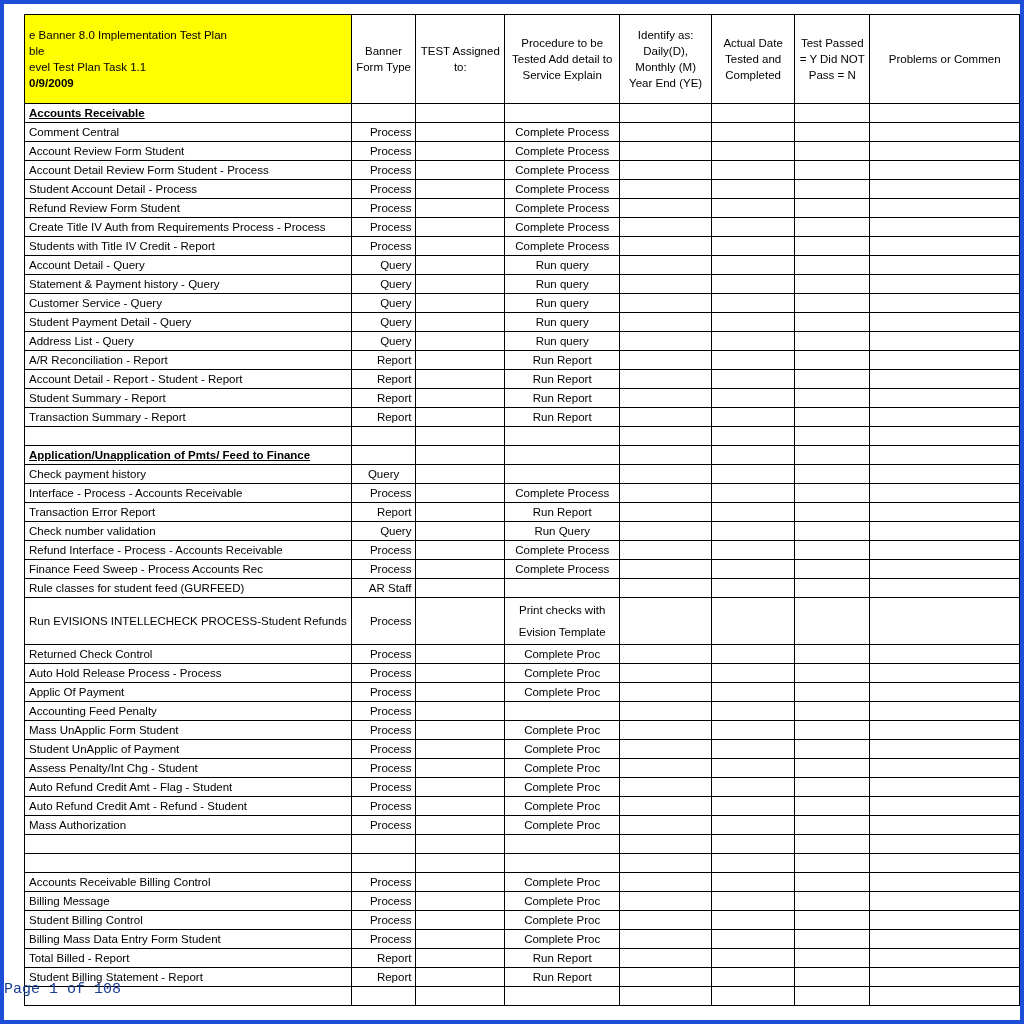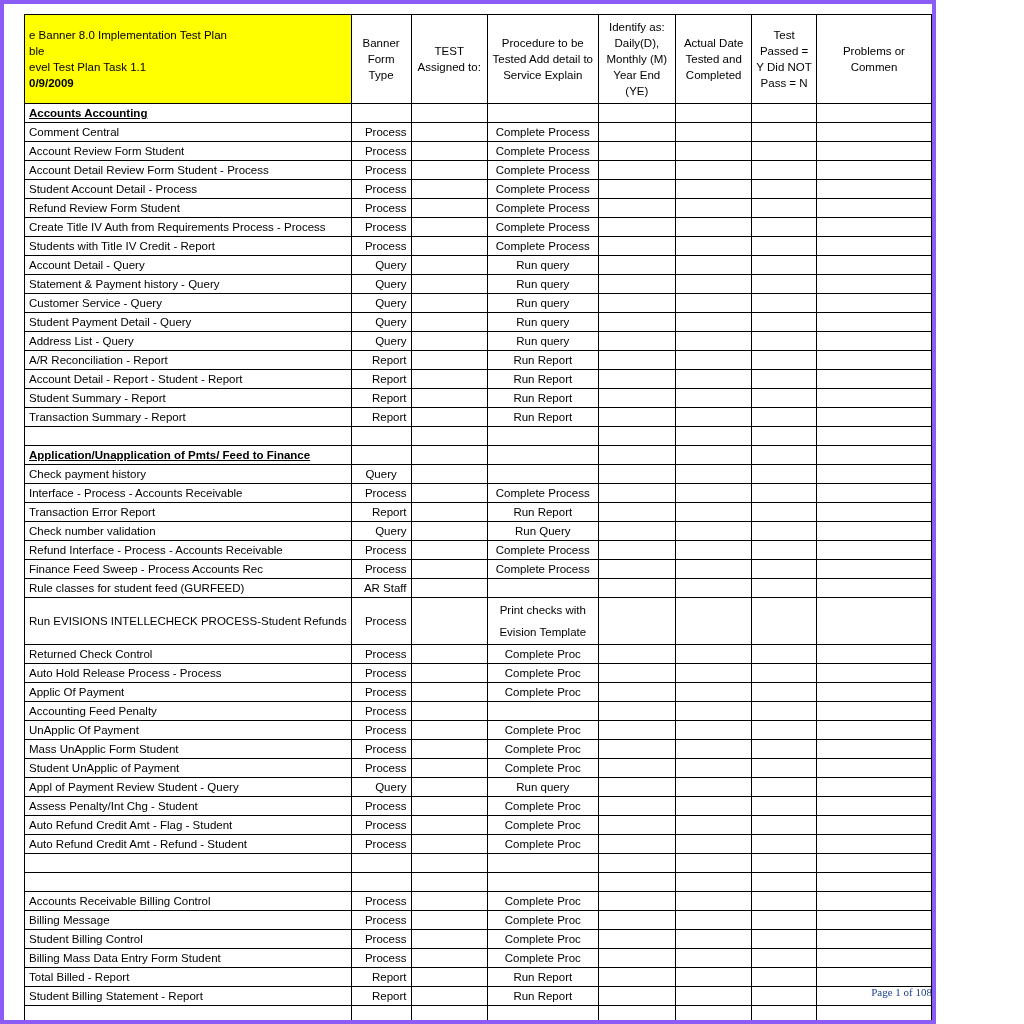--- a/index.html
+++ b/index.html
@@ -1,32 +1,32 @@
 <!DOCTYPE html>
 <html><head>
 <meta charset="utf-8">
 <style>
   html,body{margin:0;padding:0;width:1024px;height:1024px;background:#fff;font-family:Arial,Helvetica,sans-serif;}
-  .outer{box-sizing:border-box;border:4px solid #8b5cf6;width:936px;height:1024px;overflow:hidden;position:relative;}
+  .outer{box-sizing:border-box;border:4px solid #1d4ed8;width:1024px;height:1024px;overflow:hidden;position:relative;}
   .sheet{position:absolute;left:20px;top:10px;}
   table{border-collapse:collapse;table-layout:fixed;}
   td,th{border:1px solid #000;padding:1px 4px;font-size:11.5px;line-height:16px;vertical-align:middle;white-space:nowrap;overflow:hidden;}
   th{font-weight:normal;text-align:center;height:86px;vertical-align:middle;white-space:normal;}
   .hdr-block{background:#ffff00;text-align:left;font-weight:normal;}
   .sect{font-weight:bold;text-decoration:underline;}
   .blank td{height:16px;}
   .c0{width:313px;text-align:left;}
   .c1{width:60px;text-align:right;}
   .c2{width:90px;text-align:center;}
   .c3{width:110px;text-align:center;}
   .c4{width:95px;text-align:center;}
   .c5{width:80px;text-align:center;}
   .c6{width:75px;text-align:center;}
   .c7{width:170px;text-align:left;}
-  .footer{position:absolute;left:0;right:0;bottom:22px;text-align:right;font-size:11px;color:#1b3f93;font-family:Liberation Serif, serif;}
+  .footer{position:absolute;left:0;right:0;bottom:22px;text-align:left;font-size:15px;color:#1b3f93;font-family:Liberation Mono, monospace;}
 </style>
 </head>
 <body>
 <div class="outer">
 <div class="sheet">
 
 <table>
   <colgroup>
     <col class="c0">
           <col class="c1">
@@ -49,21 +49,21 @@
       <th>TEST Assigned to:</th>
       <th>Procedure to be Tested Add detail to Service Explain</th>
       <th>Identify as: Daily(D), Monthly (M) Year End (YE)</th>
       <th>Actual Date Tested and Completed</th>
       <th>Test Passed = Y Did NOT Pass = N</th>
       <th>Problems or Commen</th>
     </tr>
   </thead>
   <tbody id="tbody">
           <tr>
-            <td class="c0 sect">  Accounts Accounting</td>
+            <td class="c0 sect">  Accounts Receivable</td>
             <td class="c1"></td>
             <td class="c2"></td>
             <td class="c3"></td>
             <td class="c4"></td>
             <td class="c5"></td>
             <td class="c6"></td>
             <td class="c7"></td>
           </tr>
           <tr>
             <td class="c0">Comment Central</td>
@@ -359,60 +359,40 @@
             <td class="c0">Accounting Feed Penalty</td>
             <td class="c1">Process</td>
             <td class="c2"></td>
             <td class="c3"></td>
             <td class="c4"></td>
             <td class="c5"></td>
             <td class="c6"></td>
             <td class="c7"></td>
           </tr>
           <tr>
-            <td class="c0">UnApplic Of Payment</td>
-            <td class="c1">Process</td>
-            <td class="c2"></td>
-            <td class="c3">Complete Proc</td>
-            <td class="c4"></td>
-            <td class="c5"></td>
-            <td class="c6"></td>
-            <td class="c7"></td>
-          </tr>
-          <tr>
             <td class="c0">Mass UnApplic Form Student</td>
             <td class="c1">Process</td>
             <td class="c2"></td>
             <td class="c3">Complete Proc</td>
             <td class="c4"></td>
             <td class="c5"></td>
             <td class="c6"></td>
             <td class="c7"></td>
           </tr>
           <tr>
             <td class="c0">Student UnApplic of Payment</td>
             <td class="c1">Process</td>
             <td class="c2"></td>
             <td class="c3">Complete Proc</td>
             <td class="c4"></td>
             <td class="c5"></td>
             <td class="c6"></td>
             <td class="c7"></td>
           </tr>
           <tr>
-            <td class="c0">Appl of Payment Review Student - Query</td>
-            <td class="c1">Query</td>
-            <td class="c2"></td>
-            <td class="c3">Run query</td>
-            <td class="c4"></td>
-            <td class="c5"></td>
-            <td class="c6"></td>
-            <td class="c7"></td>
-          </tr>
-          <tr>
             <td class="c0">Assess Penalty/Int Chg - Student</td>
             <td class="c1">Process</td>
             <td class="c2"></td>
             <td class="c3">Complete Proc</td>
             <td class="c4"></td>
             <td class="c5"></td>
             <td class="c6"></td>
             <td class="c7"></td>
           </tr>
           <tr>
@@ -420,20 +400,30 @@
             <td class="c1">Process</td>
             <td class="c2"></td>
             <td class="c3">Complete Proc</td>
             <td class="c4"></td>
             <td class="c5"></td>
             <td class="c6"></td>
             <td class="c7"></td>
           </tr>
           <tr>
             <td class="c0">Auto Refund Credit Amt - Refund - Student</td>
+            <td class="c1">Process</td>
+            <td class="c2"></td>
+            <td class="c3">Complete Proc</td>
+            <td class="c4"></td>
+            <td class="c5"></td>
+            <td class="c6"></td>
+            <td class="c7"></td>
+          </tr>
+          <tr>
+            <td class="c0">Mass Authorization</td>
             <td class="c1">Process</td>
             <td class="c2"></td>
             <td class="c3">Complete Proc</td>
             <td class="c4"></td>
             <td class="c5"></td>
             <td class="c6"></td>
             <td class="c7"></td>
           </tr>
           <tr class="blank">
             <td class="c0"></td>

